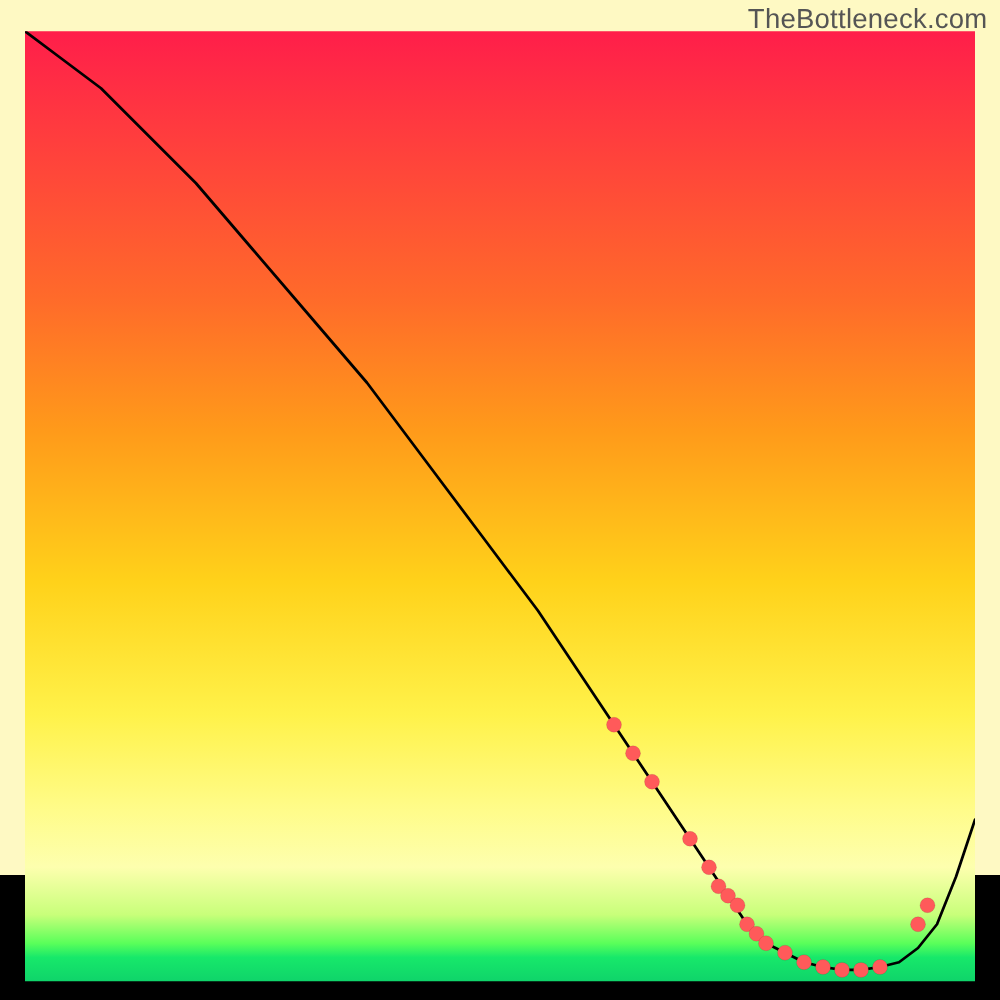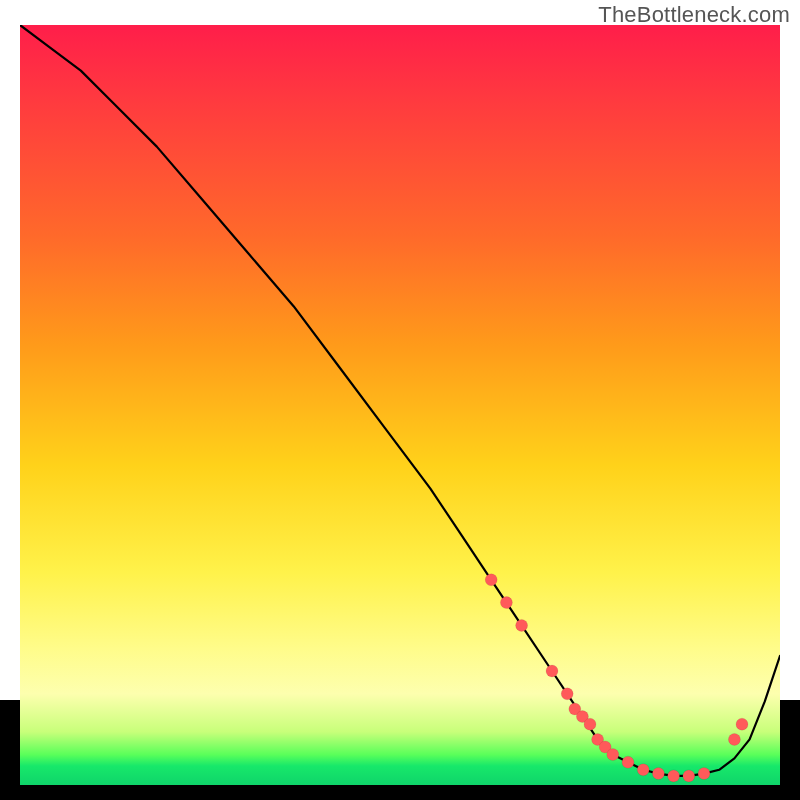--- a/index.html
+++ b/index.html
@@ -8,21 +8,21 @@
     width: 800px;
     height: 800px;
     background: #000;
     font-family: Arial, Helvetica, sans-serif;
     overflow: hidden;
   }
   .outer {
     position: relative;
     width: 800px;
     height: 700px;
-    background: #ffffff;
+    background: #fef9c3;
   }
   .watermark {
     position: absolute;
     top: 2px;
     right: 10px;
     color: #555;
     font-size: 22px;
     font-weight: 500;
     letter-spacing: 0.2px;
     z-index: 30;

